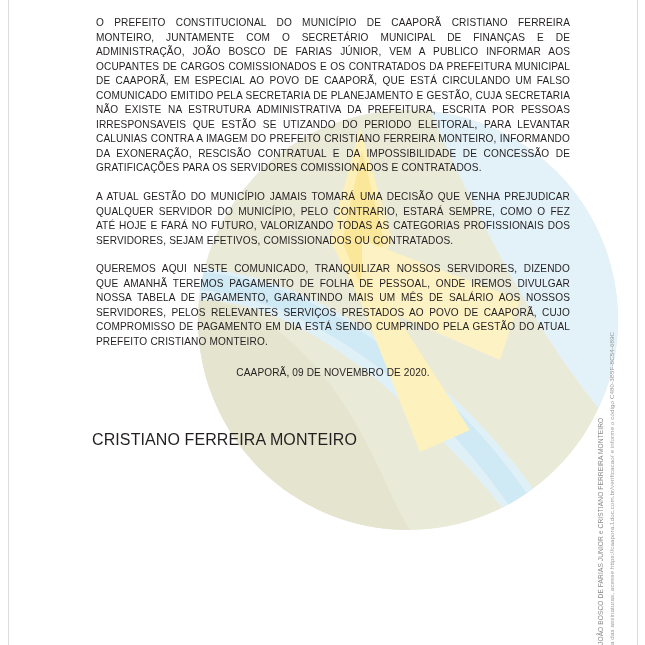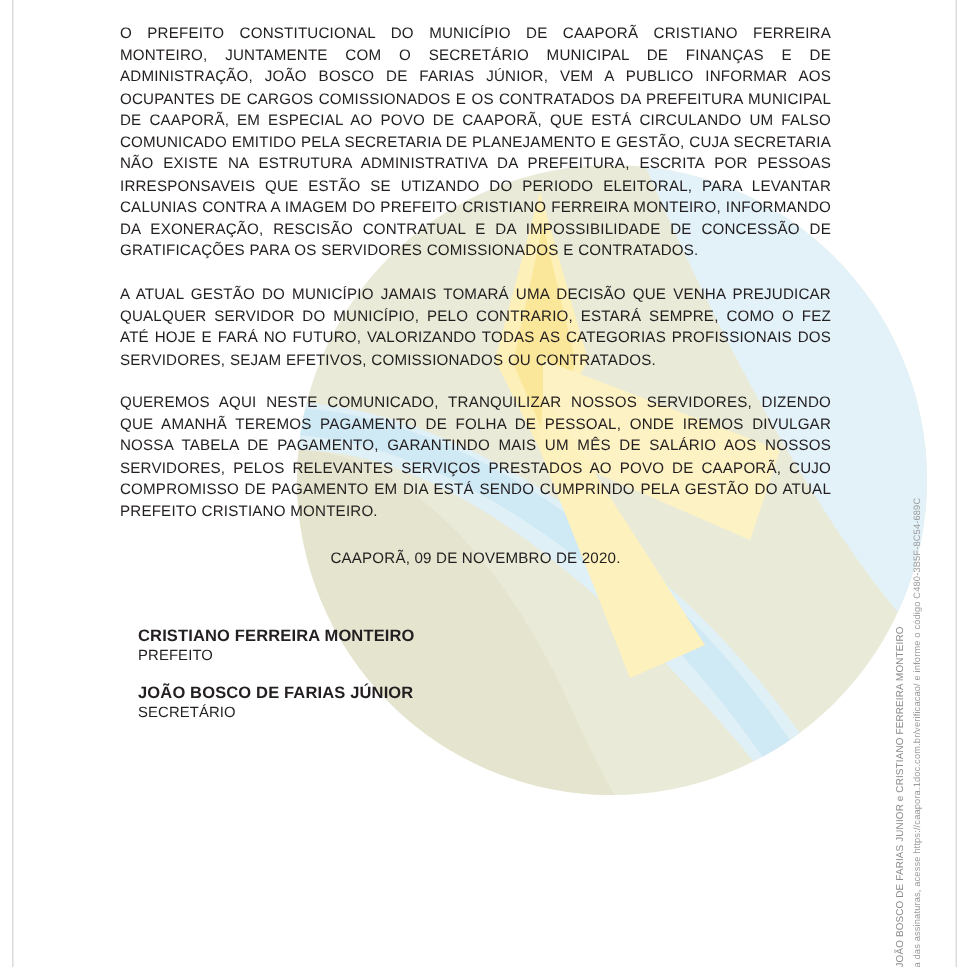--- a/index.html
+++ b/index.html
@@ -37,21 +37,21 @@
     left: 0;
     top: 0;
     width: 645px;
     height: 645px;
     pointer-events: none;
   }
 
   
   #doc-body {
     position: absolute;
-    left: 80px;
+    left: 96px;
     top: 16px;
     width: 474px;
   }
 
   .para {
     margin: 0 0 14px 0;
     font-size: 10.1px;
     line-height: 14.55px;
     letter-spacing: 0.12px;
     text-align: justify;
@@ -75,25 +75,26 @@
 
   
   #signatures {
     position: absolute;
     left: 92px;
     top: 418px;
     width: 330px;
   }
   .sig-group { margin-bottom: 11px; }
   .sig-name {
-    font-size: 11px;
+    font-size: 16px;
     line-height: 13.4px;
-    font-weight: bold;
+    font-weight: normal;
     letter-spacing: 0.1px;
     color: #231f20;
+    margin-top: 15px;
   }
   .sig-role {
     font-size: 9.9px;
     line-height: 13.4px;
     letter-spacing: 0.1px;
     color: #231f20;
   }
 
   
   .vsig {
@@ -157,24 +158,19 @@
   <div id="doc-body">
     <p class="para last-line-justify">O PREFEITO CONSTITUCIONAL DO MUNICÍPIO DE CAAPORÃ CRISTIANO FERREIRA MONTEIRO, JUNTAMENTE COM O SECRETÁRIO MUNICIPAL DE FINANÇAS E DE ADMINISTRAÇÃO, JOÃO BOSCO DE FARIAS JÚNIOR, VEM A PUBLICO INFORMAR AOS OCUPANTES DE CARGOS COMISSIONADOS E OS CONTRATADOS DA PREFEITURA MUNICIPAL DE CAAPORÃ, EM ESPECIAL AO POVO DE CAAPORÃ, QUE ESTÁ CIRCULANDO UM FALSO COMUNICADO EMITIDO PELA SECRETARIA DE PLANEJAMENTO E GESTÃO, CUJA SECRETARIA NÃO EXISTE NA ESTRUTURA ADMINISTRATIVA DA PREFEITURA, ESCRITA POR PESSOAS IRRESPONSAVEIS QUE ESTÃO SE UTIZANDO DO PERIODO ELEITORAL, PARA LEVANTAR CALUNIAS CONTRA A IMAGEM DO PREFEITO CRISTIANO FERREIRA MONTEIRO, INFORMANDO DA EXONERAÇÃO, RESCISÃO CONTRATUAL E DA IMPOSSIBILIDADE DE CONCESSÃO DE GRATIFICAÇÕES PARA OS SERVIDORES COMISSIONADOS E CONTRATADOS.</p>
     <p class="para last-line-justify">A ATUAL GESTÃO DO MUNICÍPIO JAMAIS TOMARÁ UMA DECISÃO QUE VENHA PREJUDICAR QUALQUER SERVIDOR DO MUNICÍPIO, PELO CONTRARIO, ESTARÁ SEMPRE, COMO O FEZ ATÉ HOJE E FARÁ NO FUTURO, VALORIZANDO TODAS AS CATEGORIAS PROFISSIONAIS DOS SERVIDORES, SEJAM EFETIVOS, COMISSIONADOS OU CONTRATADOS.</p>
     <p class="para last-line-justify">QUEREMOS AQUI NESTE COMUNICADO, TRANQUILIZAR NOSSOS SERVIDORES, DIZENDO QUE AMANHÃ TEREMOS PAGAMENTO DE FOLHA DE PESSOAL, ONDE IREMOS DIVULGAR NOSSA TABELA DE PAGAMENTO, GARANTINDO MAIS UM MÊS DE SALÁRIO AOS NOSSOS SERVIDORES, PELOS RELEVANTES SERVIÇOS PRESTADOS AO POVO DE CAAPORÃ, CUJO COMPROMISSO DE PAGAMENTO EM DIA ESTÁ SENDO CUMPRINDO PELA GESTÃO DO ATUAL PREFEITO CRISTIANO MONTEIRO.</p>
     <p class="dateline">CAAPORÃ, 09 DE NOVEMBRO DE 2020.</p>
   </div>
 
   <div id="signatures">
     <div class="sig-group">
       <div class="sig-name">CRISTIANO FERREIRA MONTEIRO</div>
-      <div class="sig-role">PREFEITO</div>
-    </div>
-    <div class="sig-group">
-      <div class="sig-name">JOÃO BOSCO DE FARIAS JÚNIOR</div>
-      <div class="sig-role">SECRETÁRIO</div>
     </div>
   </div>
 
   <div class="vsig line-1">JOÃO BOSCO DE FARIAS JUNIOR e CRISTIANO FERREIRA MONTEIRO</div>
   <div class="vsig line-2">a das assinaturas, acesse https://caapora.1doc.com.br/verificacao/ e informe o código C480-3B5F-8C54-689C</div>
 
 </div>
 
 </body></html>

